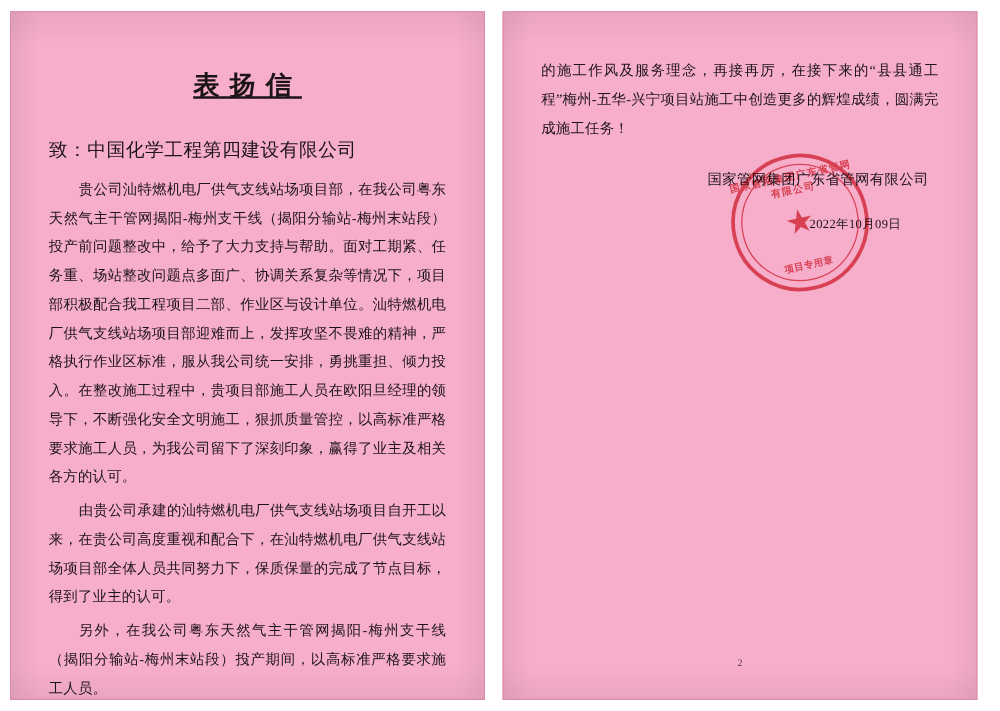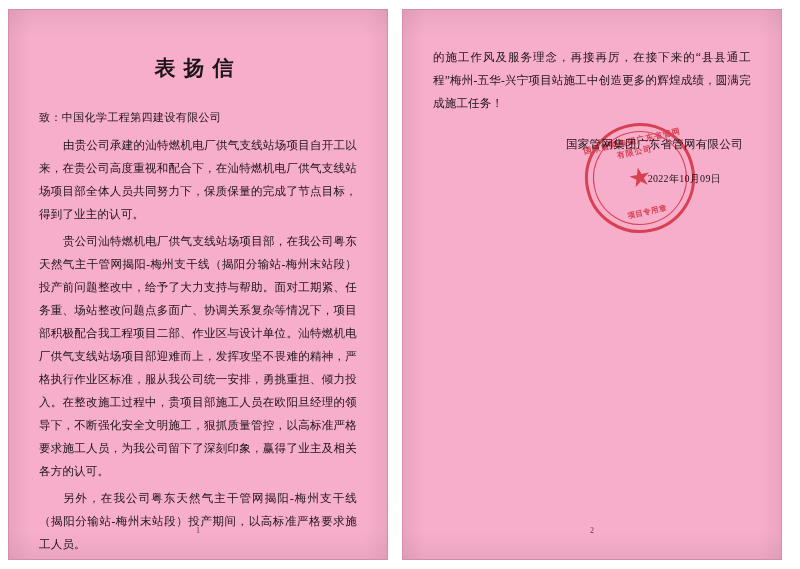--- a/index.html
+++ b/index.html
@@ -60,24 +60,25 @@
 
   .doc-title {
     text-align: center;
     font-size: 21px;
     font-weight: bold;
     letter-spacing: 8px;
     color: #1d1418;
     margin-top: 44px;
     margin-bottom: 26px;
     font-family: "Liberation Serif", "DejaVu Serif", serif;
+    text-decoration: underline;
   }
 
   .salutation {
-    font-size: 11px;
+    font-size: 15px;
     color: #1d1418;
     line-height: 1.8;
     margin-bottom: 6px;
     letter-spacing: 0.4px;
   }
 
   .para {
     font-size: 11.5px;
     color: #1d1418;
     line-height: 2.0;
@@ -198,22 +199,22 @@
 <body>
 
 <div class="scan">
 
   <div class="page page-left">
     <div class="page-inner">
       <div class="doc-title">表扬信</div>
 
       <div class="salutation">致：中国化学工程第四建设有限公司</div>
 
+      <p class="para">贵公司汕特燃机电厂供气支线站场项目部，在我公司粤东天然气主干管网揭阳-梅州支干线（揭阳分输站-梅州末站段）投产前问题整改中，给予了大力支持与帮助。面对工期紧、任务重、场站整改问题点多面广、协调关系复杂等情况下，项目部积极配合我工程项目二部、作业区与设计单位。汕特燃机电厂供气支线站场项目部迎难而上，发挥攻坚不畏难的精神，严格执行作业区标准，服从我公司统一安排，勇挑重担、倾力投入。在整改施工过程中，贵项目部施工人员在欧阳旦经理的领导下，不断强化安全文明施工，狠抓质量管控，以高标准严格要求施工人员，为我公司留下了深刻印象，赢得了业主及相关各方的认可。</p>
       <p class="para">由贵公司承建的汕特燃机电厂供气支线站场项目自开工以来，在贵公司高度重视和配合下，在汕特燃机电厂供气支线站场项目部全体人员共同努力下，保质保量的完成了节点目标，得到了业主的认可。</p>
-      <p class="para">贵公司汕特燃机电厂供气支线站场项目部，在我公司粤东天然气主干管网揭阳-梅州支干线（揭阳分输站-梅州末站段）投产前问题整改中，给予了大力支持与帮助。面对工期紧、任务重、场站整改问题点多面广、协调关系复杂等情况下，项目部积极配合我工程项目二部、作业区与设计单位。汕特燃机电厂供气支线站场项目部迎难而上，发挥攻坚不畏难的精神，严格执行作业区标准，服从我公司统一安排，勇挑重担、倾力投入。在整改施工过程中，贵项目部施工人员在欧阳旦经理的领导下，不断强化安全文明施工，狠抓质量管控，以高标准严格要求施工人员，为我公司留下了深刻印象，赢得了业主及相关各方的认可。</p>
       <p class="para">另外，在我公司粤东天然气主干管网揭阳-梅州支干线（揭阳分输站-梅州末站段）投产期间，以高标准严格要求施工人员。</p>
 
     </div>
     <div class="page-number">1</div>
   </div>
 
   <div class="page page-right">
     <div class="page-inner right-top">
       <p class="para para-noindent">的施工作风及服务理念，再接再厉，在接下来的“县县通工程”梅州-五华-兴宁项目站施工中创造更多的辉煌成绩，圆满完成施工任务！</p>
 

